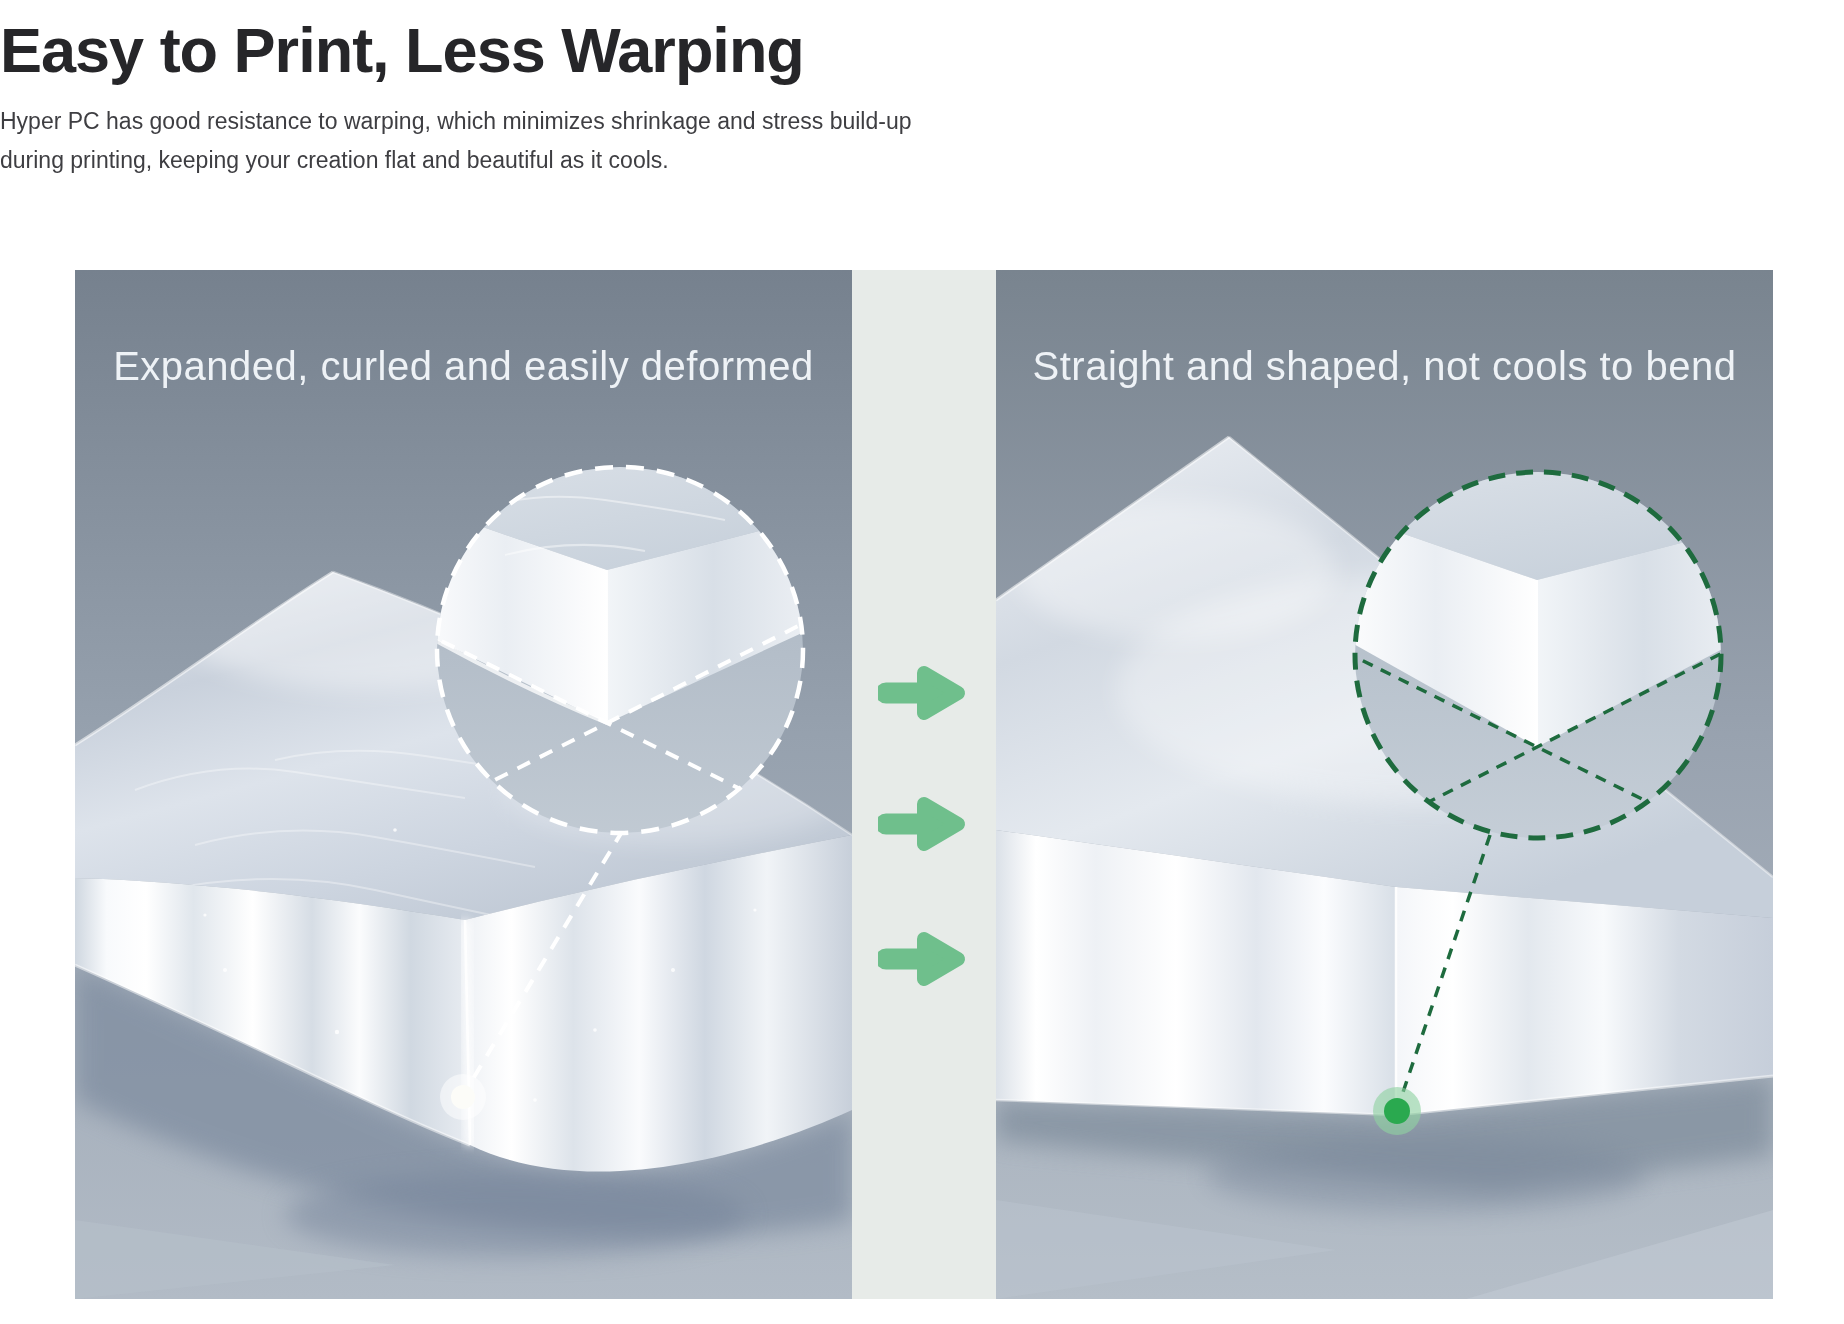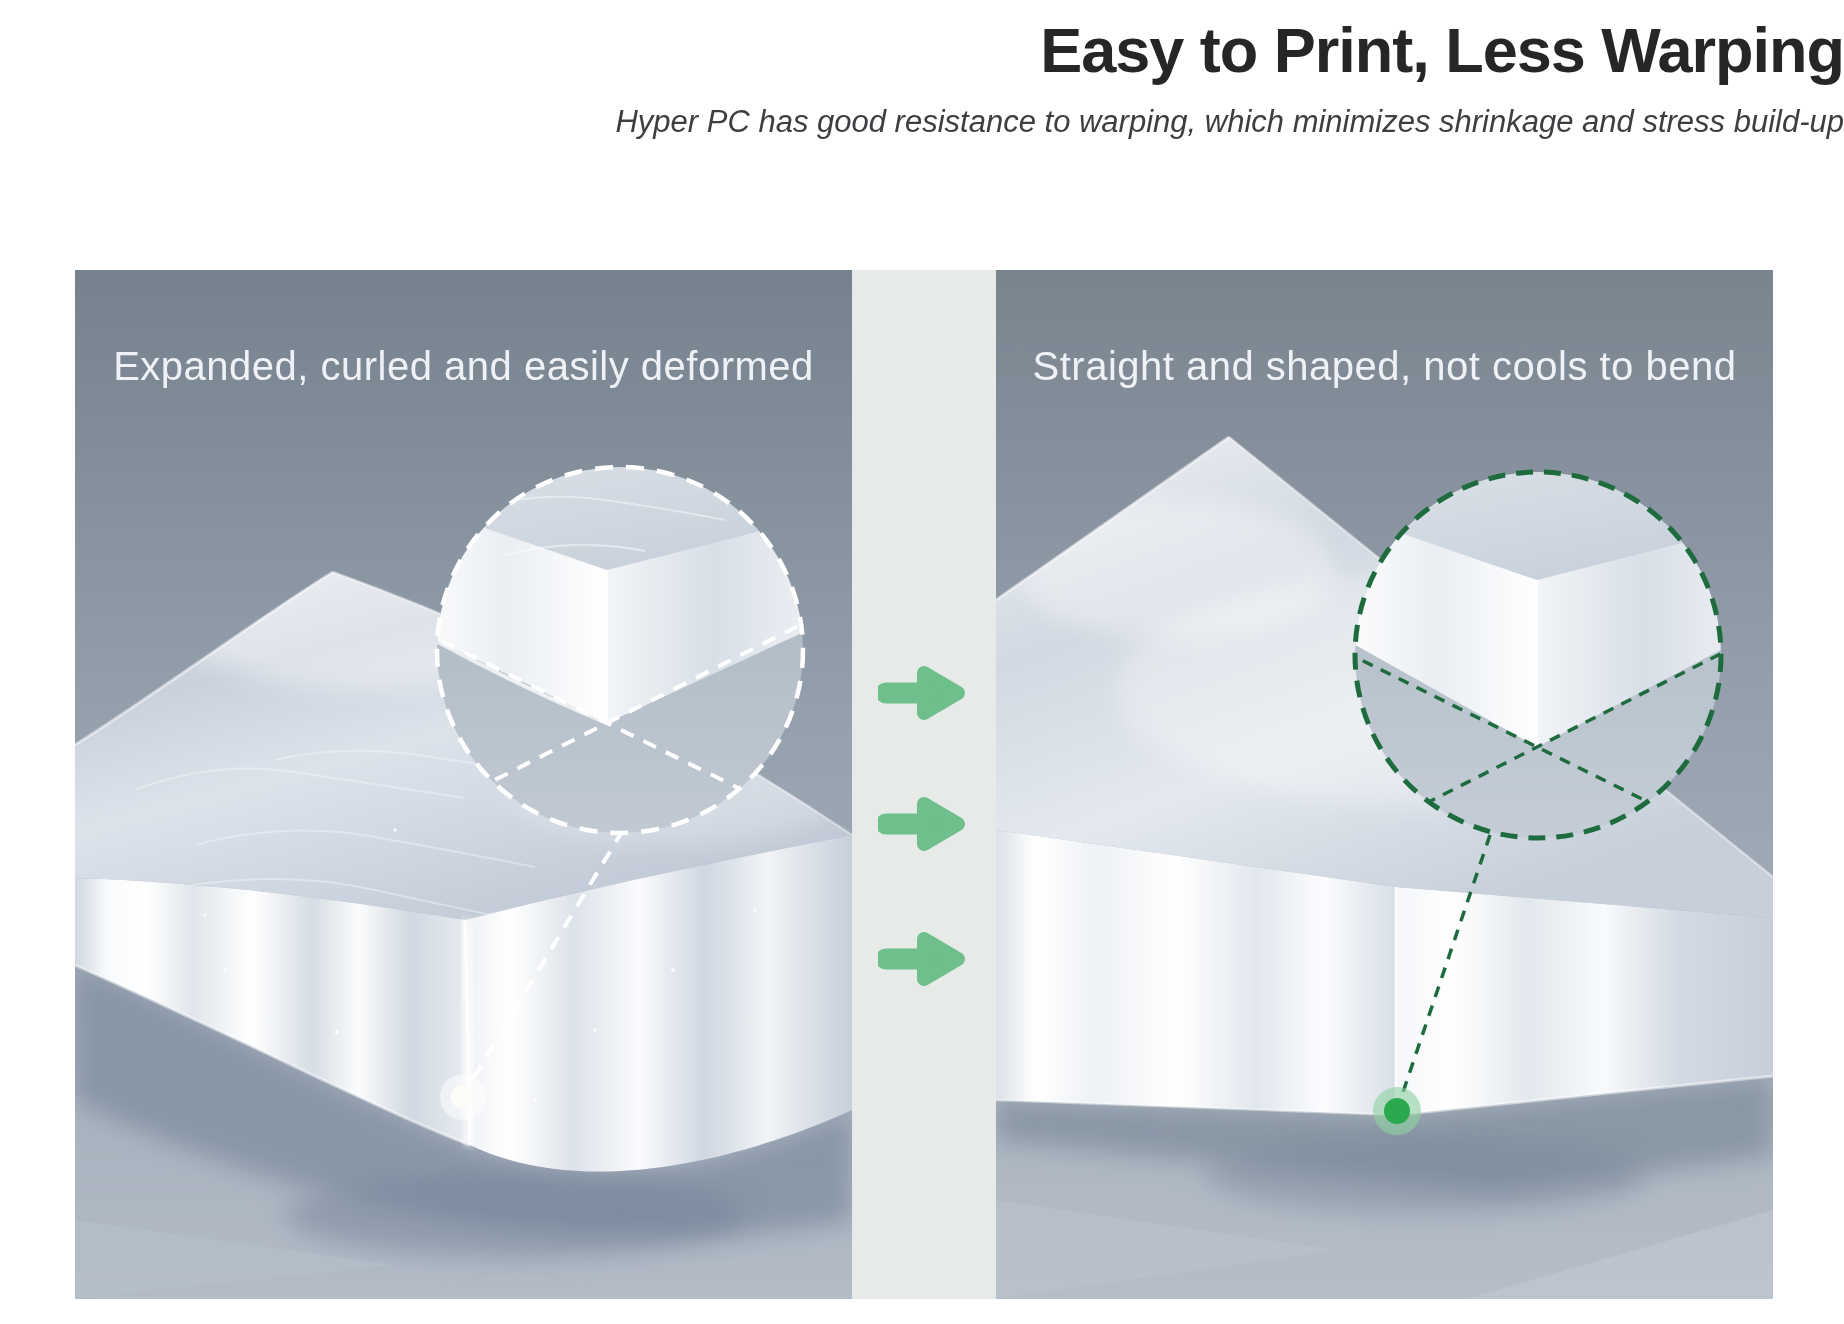--- a/index.html
+++ b/index.html
@@ -1,22 +1,22 @@
 <!DOCTYPE html>
 <html style="--accent-green: #6fbf8c; --dark-green: #1e6b3e; --dot-green: #2aa94f; --strip-bg: #e7ebe8; --title-color: #262629; --body-color: #3e3e42; --label-color: #eef2f6;"><head>
 <meta charset="utf-8">
 <style>
   html,body{margin:0;padding:0;background:#fff;}
   .page{position:relative;width:1844px;height:1324px;background:#ffffff;overflow:hidden;
         font-family:"Liberation Sans", sans-serif;}
-  .header{text-align:right;}
+  .header{text-align:left;}
   .title{margin:14px 0 0 0;font-size:63px;line-height:72px;font-weight:800;
          color:var(--title-color,#262629);letter-spacing:-1px;}
-  .subtitle{margin-top:16px;font-size:31px;line-height:39px;font-weight:400;
-            color:var(--body-color,#3e3e42);font-style:italic;}
+  .subtitle{margin-top:16px;font-size:23px;line-height:39px;font-weight:400;
+            color:var(--body-color,#3e3e42);}
   .figure{position:absolute;left:75px;top:270px;width:1614px;height:1029px;display:flex;}
   .panel{position:relative;width:777px;height:1029px;overflow:hidden;flex:0 0 auto;}
   .panel svg.scene{position:absolute;left:0;top:0;width:777px;height:1029px;display:block;}
   .panel-label{position:absolute;left:0;top:72px;width:100%;text-align:center;
                font-size:40px;line-height:48px;font-weight:400;letter-spacing:.5px;
                color:var(--label-color,#eef2f6);z-index:3;}
   .strip{position:relative;width:144px;height:1029px;flex:0 0 auto;
          background:var(--strip-bg,#e7ebe8);}
   .arrow{position:absolute;left:26px;width:92px;height:62px;}
   .arrow-body{stroke:var(--accent-green,#6fbf8c);stroke-width:21;stroke-linecap:round;fill:none;}
@@ -29,20 +29,21 @@
 </style>
 </head>
 <body>
 
 <div class="page">
 
   <div class="header">
     <h1 class="title">Easy to Print, Less Warping</h1>
     <div class="subtitle">
       <div>Hyper PC has good resistance to warping, which minimizes shrinkage and stress build-up</div>
+      <div>during printing, keeping your creation flat and beautiful as it cools.</div>
     </div>
   </div>
 
   <div class="figure">
 
     <div class="panel">
       <svg class="scene" viewBox="0 0 777 1029">
         <defs>
           <linearGradient id="lBg" x1="0" y1="0" x2="0" y2="1">
             <stop offset="0" stop-color="#76818e"></stop>

